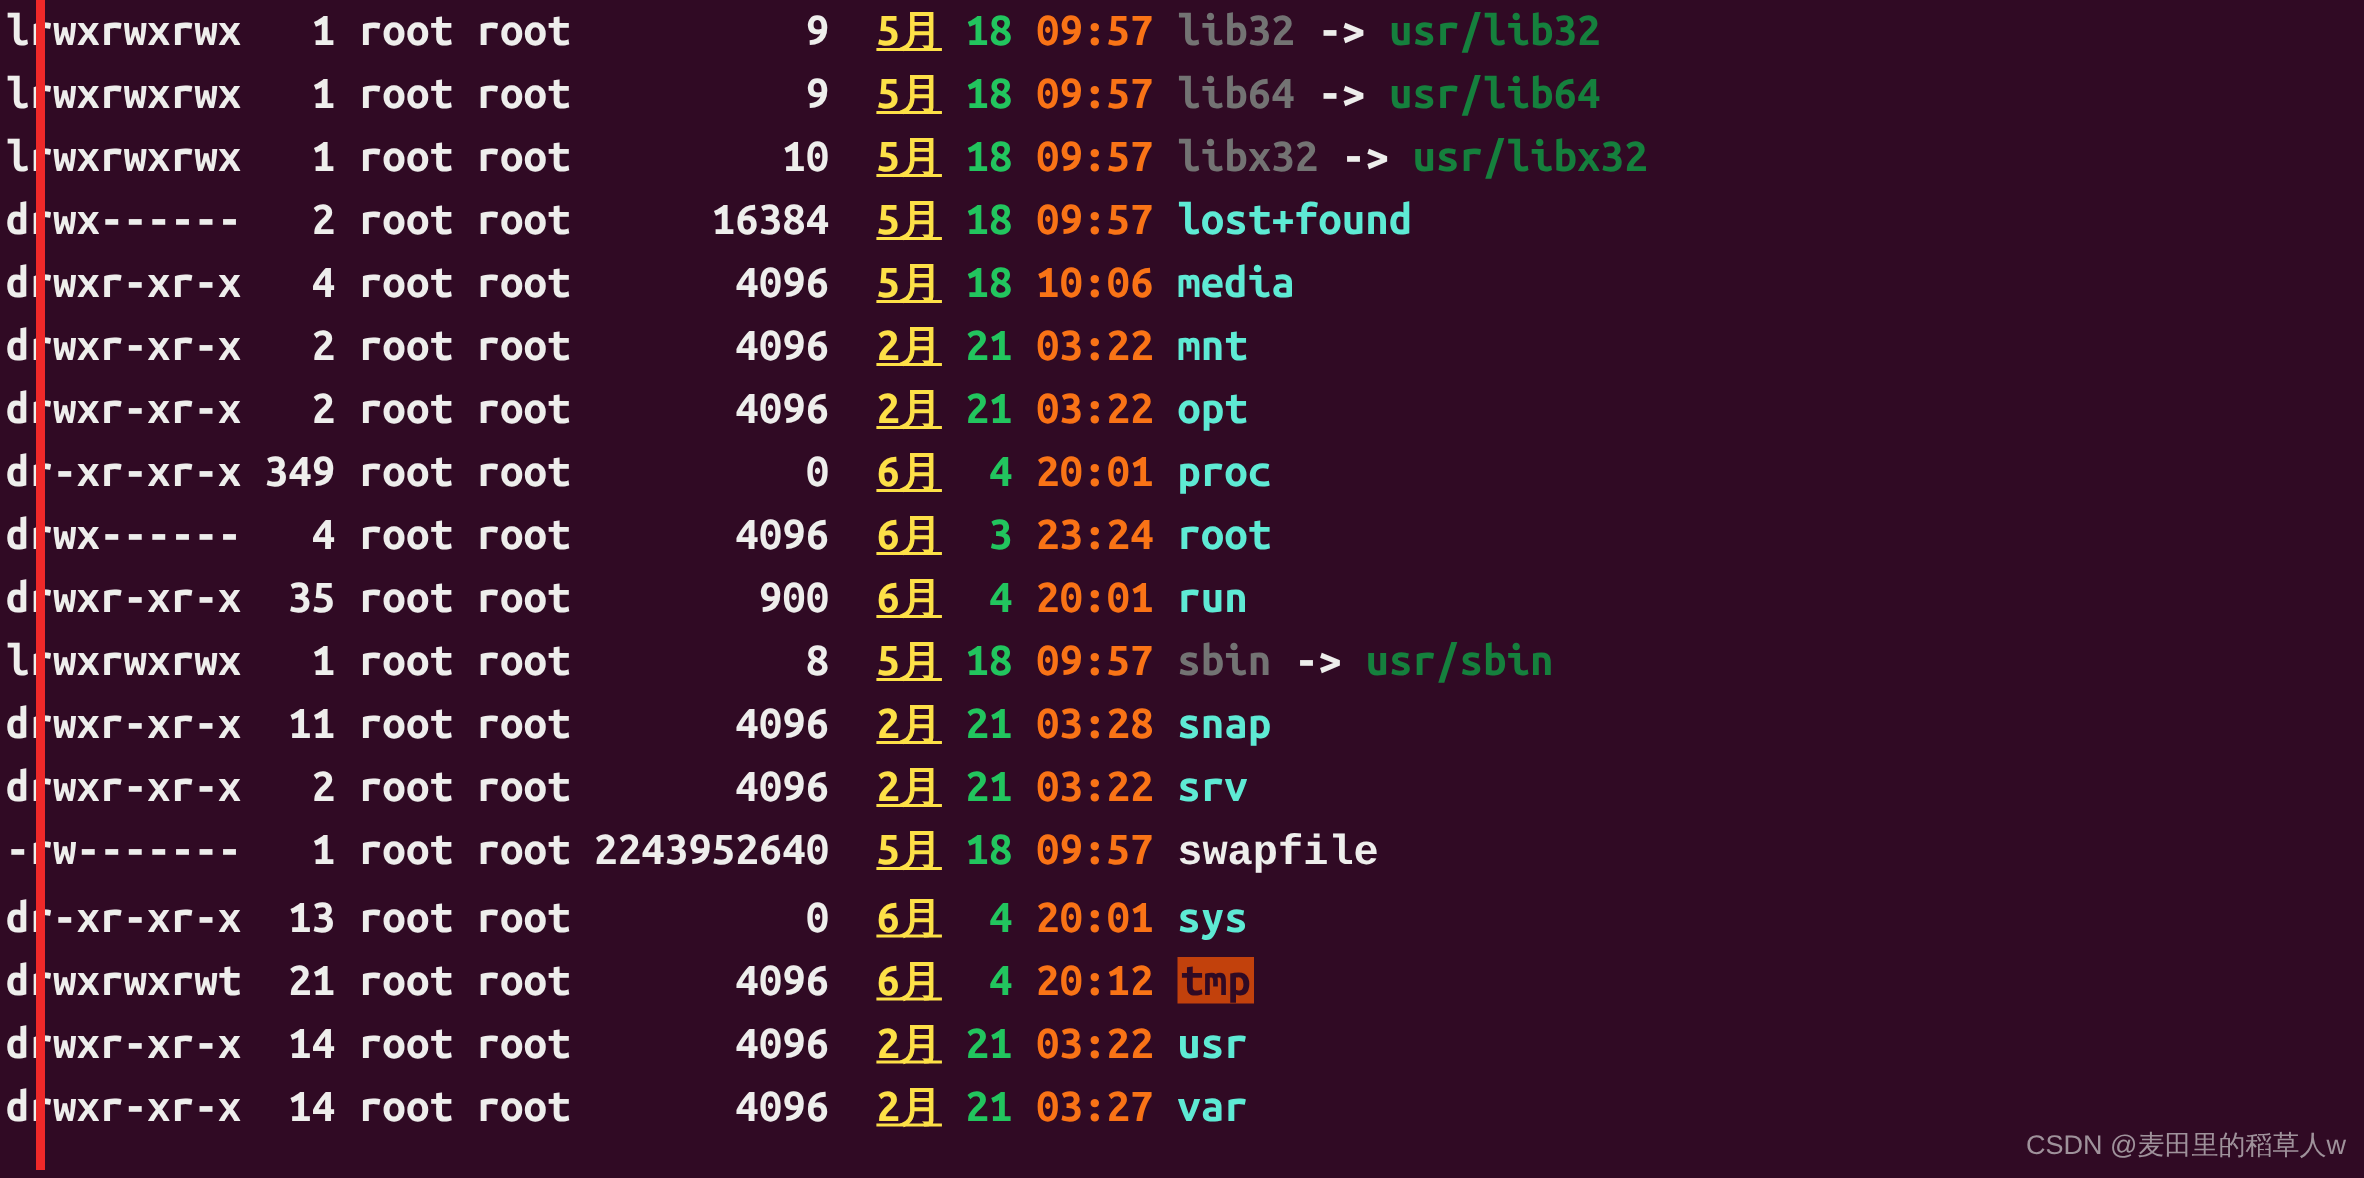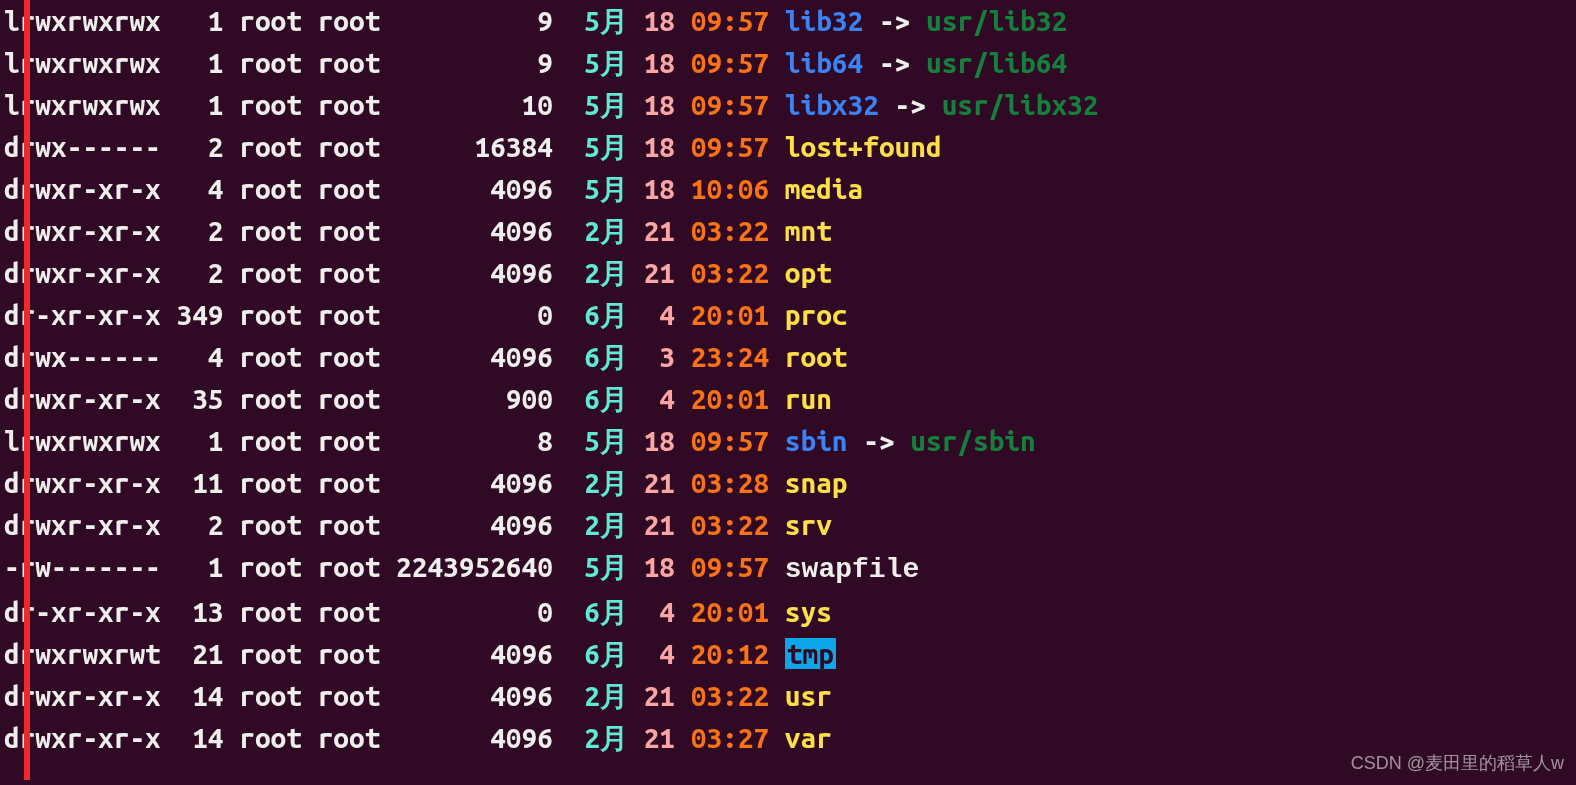--- a/index.html
+++ b/index.html
@@ -31,27 +31,27 @@
     width: 6px;
     height: 780px;
     background: #ef2929;
     z-index: 10;
   }
   .perm   { color: #eeeeec; }
   .links  { color: #eeeeec; }
   .owner  { color: #eeeeec; }
   .group  { color: #eeeeec; }
   .size   { color: #eeeeec; }
-  .month  { color: #5eead4; }
-  .day    { color: #fca5a5; }
+  .month  { color: #fde047; text-decoration: underline; }
+  .day    { color: #22c55e; }
   .time   { color: #f97316; }
   .name-plain { color: #eeeeec; font-family: Liberation Mono, monospace; }
-  .name-dir   { color: #fde047; }
-  .name-link  { color: #3b82f6; }
-  .name-sticky{ color: #300a24; background:#0ea5e9; padding:0 2px;margin-top:25px;}
+  .name-dir   { color: #5eead4; }
+  .name-link  { color: #737373; }
+  .name-sticky{ color: #300a24; background:#c2410c; padding:0 2px;margin-top:25px;}
   .arrow      { color: #eeeeec; }
   .link-target-dir { color: #15803d; }
   .watermark {
     position: absolute;
     bottom: 8px;
     right: 12px;
     color: rgba(220,220,220,0.65);
     font-size: 18px;
     font-weight: normal;
     font-family: sans-serif;

